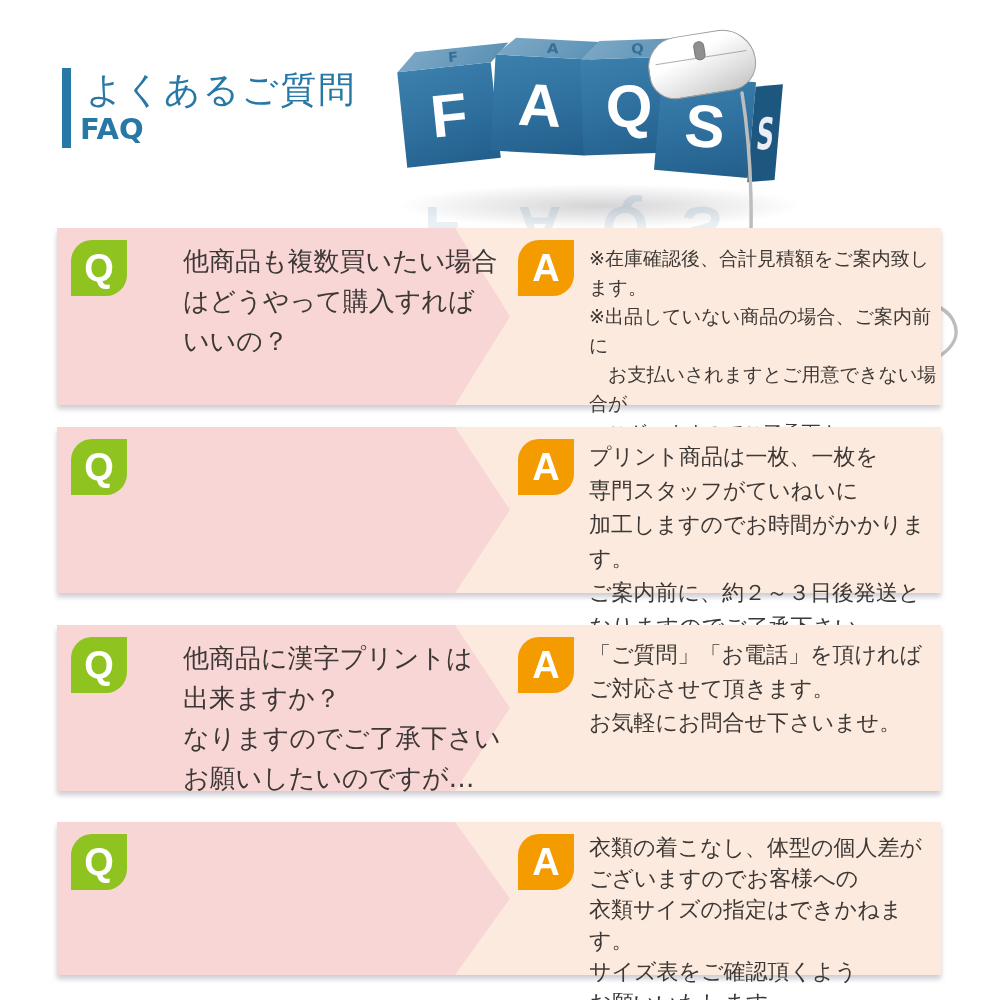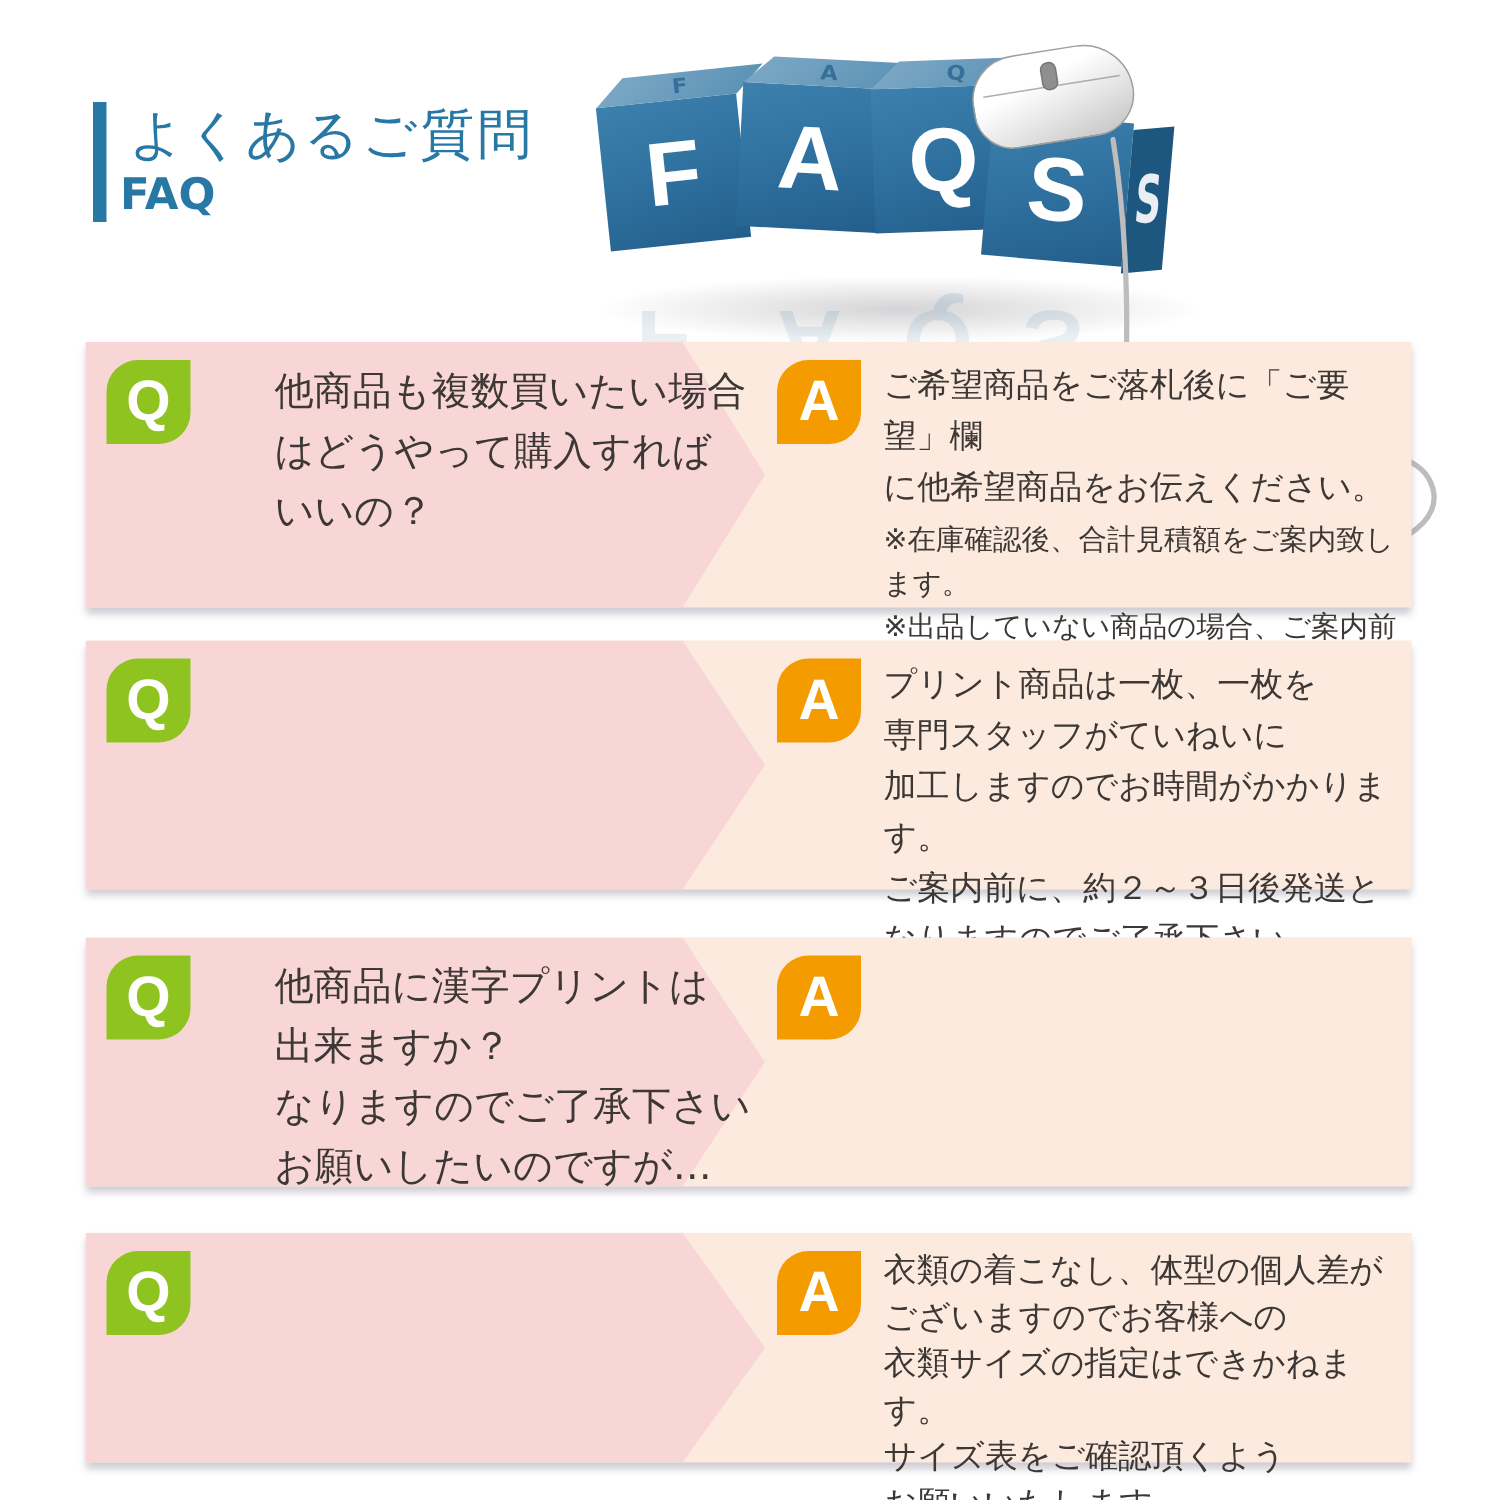--- a/index.html
+++ b/index.html
@@ -128,22 +128,20 @@
   </div>
 
   <div class="row row-1">
     <div class="chevron"></div>
     <div class="badge badge-q">Q</div>
     <div class="qtext">他商品も複数買いたい場合
 はどうやって購入すれば
 いいの？</div>
     <div class="badge badge-a">A</div>
     <div class="ablock">
-      <div class="amain">ご希望商品をご落札後に「ご要望」欄
-に他希望商品をお伝えください。</div>
       <div class="anote">※在庫確認後、合計見積額をご案内致します。
 ※出品していない商品の場合、ご案内前に
 　お支払いされますとご用意できない場合が
 　ございますのでご了承下さい。</div>
     </div>
   </div>
 
   <div class="row row-2">
     <div class="chevron"></div>
     <div class="badge badge-q">Q</div>
@@ -158,20 +156,25 @@
   </div>
 
   <div class="row row-3">
     <div class="chevron"></div>
     <div class="badge badge-q">Q</div>
     <div class="qtext">他商品に漢字プリントは
 出来ますか？
 なりますのでご了承下さい
 お願いしたいのですが…</div>
     <div class="badge badge-a">A</div>
+    <div class="ablock">
+      <div class="amain">「ご質問」「お電話」を頂ければ
+ご対応させて頂きます。
+お気軽にお問合せ下さいませ。</div>
+    </div>
   </div>
 
   <div class="row row-4">
     <div class="chevron"></div>
     <div class="badge badge-q">Q</div>
     <div class="badge badge-a">A</div>
     <div class="ablock">
       <div class="amain">衣類の着こなし、体型の個人差が
 ございますのでお客様への
 衣類サイズの指定はできかねます。

